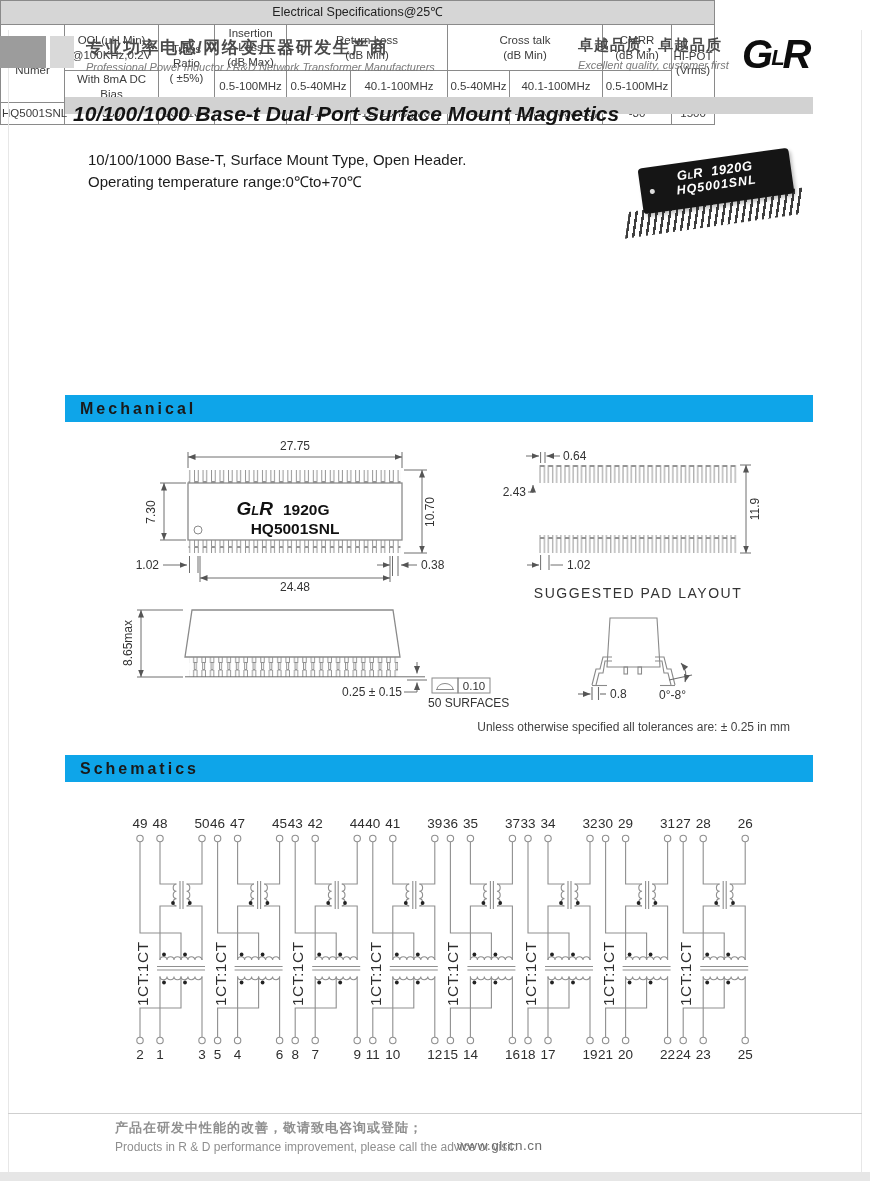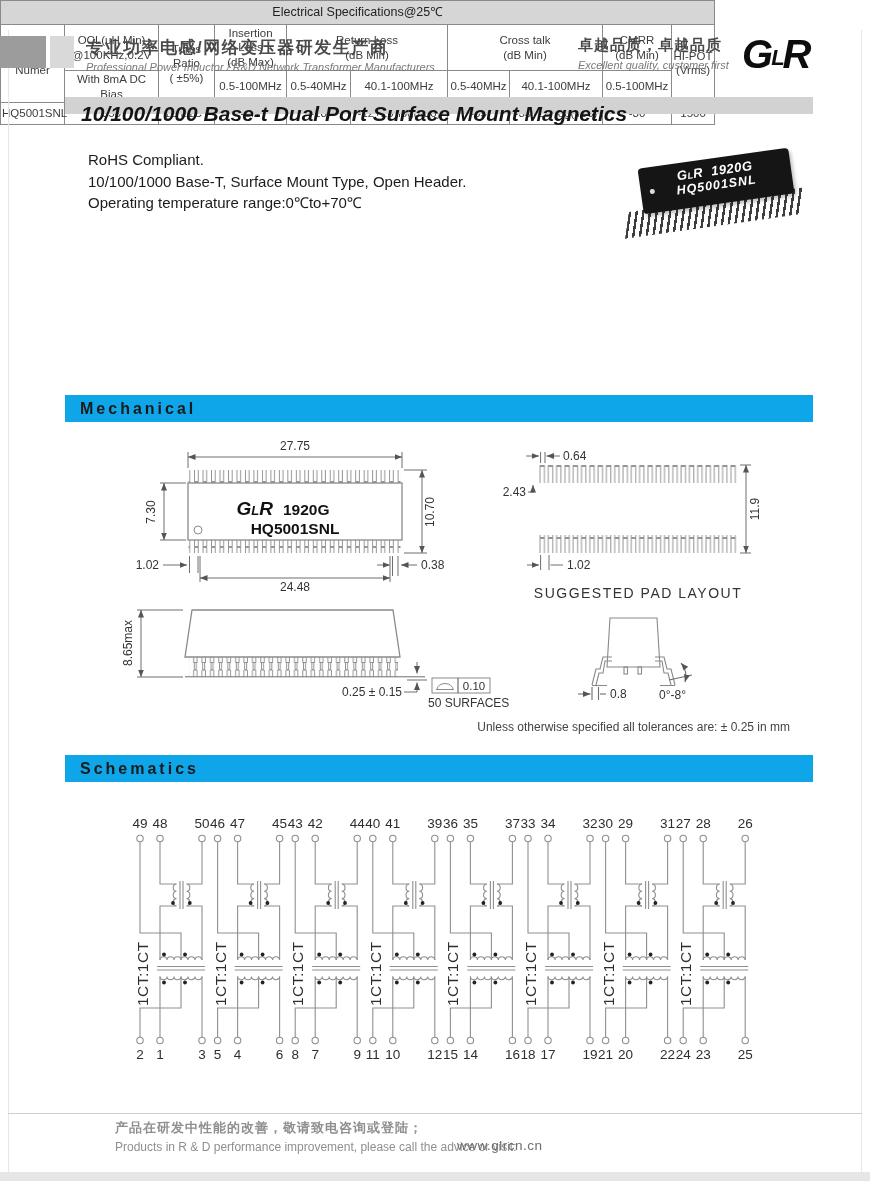--- a/index.html
+++ b/index.html
@@ -16,21 +16,21 @@
   .hdr-zh{left:86px;top:36px;font-size:17px;font-weight:bold;color:#4a4a4a;letter-spacing:1.5px;}
   .hdr-en{left:86px;top:61px;font-size:11px;font-style:italic;color:#7a7a7a;}
   .slogan-zh{left:578px;top:36px;font-size:15px;font-weight:bold;color:#4a4a4a;letter-spacing:1px;}
   .slogan-en{left:578px;top:59px;font-size:11px;font-style:italic;color:#7a7a7a;}
   .logo{left:742px;top:30px;width:80px;height:48px;display:flex;align-items:center;
         font-weight:bold;font-style:italic;color:#0d0d0d;letter-spacing:-2px;}
   .logo .big{font-size:40px;} .logo .small{font-size:22px;position:relative;top:4px;}
   
   .title-bar{left:65px;top:97px;width:748px;height:17px;background:#d2d2d2;
              font-size:21px;font-weight:bold;font-style:italic;color:#141414;
-             line-height:33px;padding-left:16px;box-sizing:border-box;}
+             line-height:33px;padding-left:8px;box-sizing:border-box;}
   .section-bar{left:65px;width:748px;height:27px;background:#0ea5e9;font-size:16px;
                font-weight:bold;color:#1a1a1a;line-height:27px;padding-left:15px;
                letter-spacing:3px;box-sizing:border-box;}
   
   .features{left:88px;top:149px;font-size:15px;line-height:21.5px;color:#1c1c1c;}
   
   .photo{left:612px;top:138px;width:200px;height:112px;}
   .photo .body{position:absolute;left:28px;top:20px;width:152px;height:46px;background:#151515;
                border-radius:4px;transform:rotate(-8deg);box-shadow:2px 3px 4px rgba(0,0,0,.25);
                color:#fff;text-align:center;padding-top:5px;box-sizing:border-box;}
@@ -76,21 +76,20 @@
   <div class="abs slogan-en">Excellent quality, customer first</div>
   <div class="abs logo">
     <span class="big">G</span>
       <span class="small">L</span>
       <span class="big">R</span>
   </div>
 
   <div class="abs title-bar">10/100/1000 Base-t Dual Port Surface Mount Magnetics</div>
 
   <div class="abs features">
-    <div>RoHS Compliant.</div>
     <div>10/100/1000 Base-T, Surface Mount Type, Open Header.</div>
     <div>Operating temperature range:0℃to+70℃</div>
   </div>
 
   <div class="abs photo">
     <div class="pins"></div>
     <div class="body">
       <div class="dot"></div>
       <div class="line1">
         <span>G</span><span style="font-size:9px">L</span><span>R</span>&nbsp;&nbsp;<span>1920G</span>

